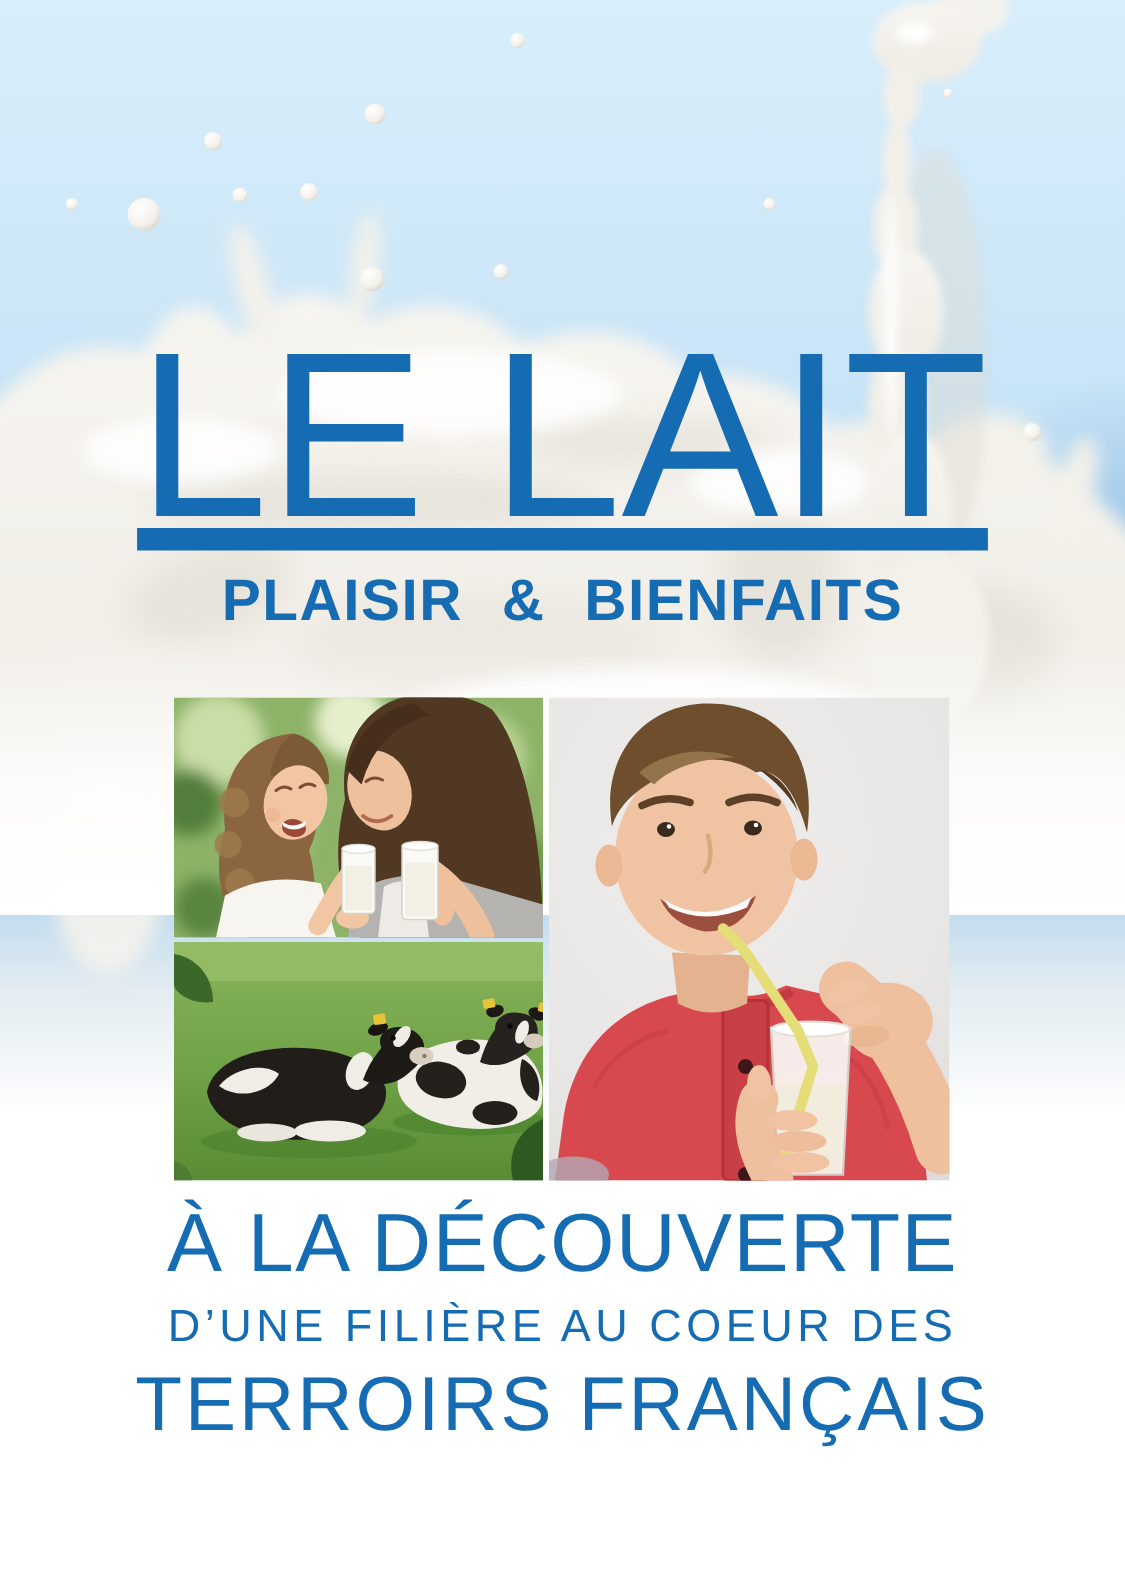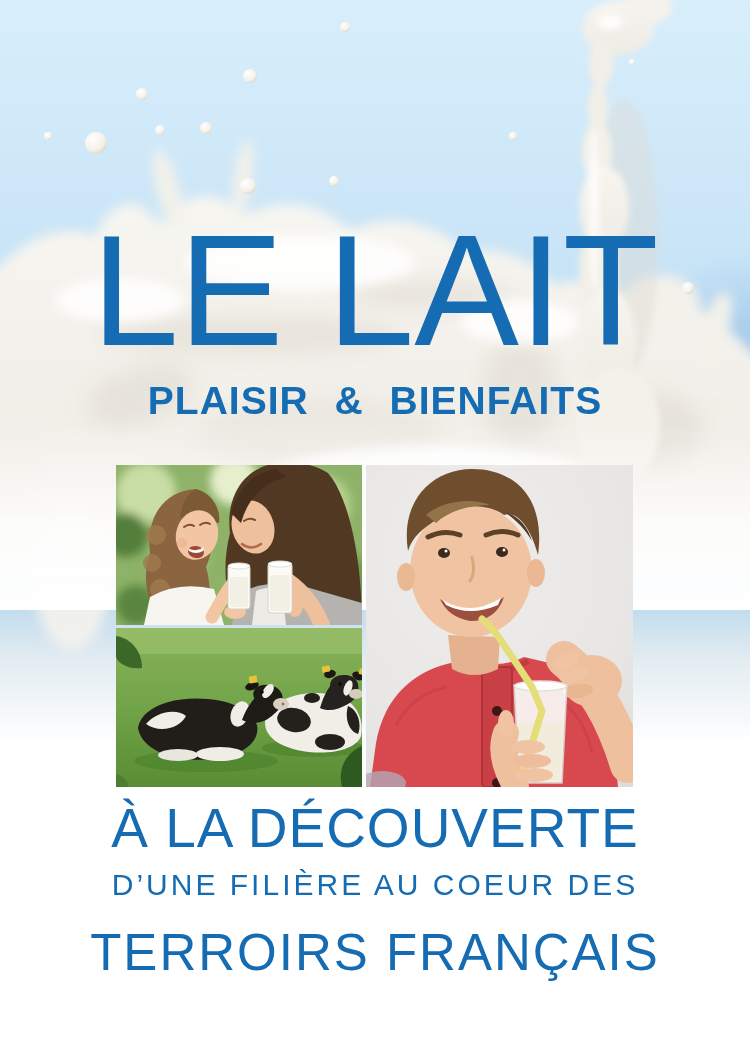--- a/index.html
+++ b/index.html
@@ -14,32 +14,32 @@
       radial-gradient(180px 240px at 746px 425px, rgba(134,178,221,.9), rgba(134,178,221,0) 72%),
       linear-gradient(180deg,#d8eefb 0%,#cde7f8 18%,#bedff4 36%,#add4ef 46%,#a6ceec 53%,#e2ecf1 62%,#ffffff 70%);
   }
   .splash{position:absolute;left:0;top:0;}
   .fade{
     position:absolute;left:0;top:420px;width:750px;height:190px;
     background:linear-gradient(180deg, rgba(255,255,255,0) 0%, rgba(255,255,255,.8) 55%, #ffffff 100%);
   }
   .title-block{position:absolute;top:212px;left:0;width:750px;text-align:center;color:#156cb2;z-index:4;}
   .title-block h1{
-    margin:0;font-size:157px;font-weight:400;line-height:1;letter-spacing:0px;white-space:nowrap;
+    margin:0;font-size:157px;font-weight:400;line-height:1;letter-spacing:0px;white-space:nowrap;text-decoration:underline;
   }
   .subtitle{
     margin-top:10px;font-size:39px;font-weight:700;letter-spacing:1px;word-spacing:14px;white-space:nowrap;
   }
   .photos{position:absolute;left:116px;top:465px;display:flex;gap:4px;z-index:5;}
   .col-left{display:flex;flex-direction:column;gap:3px;width:246px;}
   figure{margin:0;display:block;font-size:0;}
   .footer-block{position:absolute;top:798px;left:0;width:750px;text-align:center;color:#156cb2;z-index:4;}
   .f1{font-size:55px;font-weight:400;letter-spacing:1px;line-height:1.1;white-space:nowrap;}
   .f2{font-size:30px;font-weight:400;letter-spacing:3px;margin-top:9px;line-height:1.1;white-space:nowrap;}
-  .f3{font-size:51px;font-weight:400;letter-spacing:2px;margin-top:24px;line-height:1.1;white-space:nowrap;}
+  .f3{font-size:51px;font-weight:400;letter-spacing:2px;margin-top:7px;line-height:1.1;white-space:nowrap;}
 </style>
 </head>
 <body>
 
 <div class="canvas">
 
   <div class="sky"></div>
 
   <svg class="splash" width="750" height="1064" viewBox="0 0 750 1064">
     <defs>

